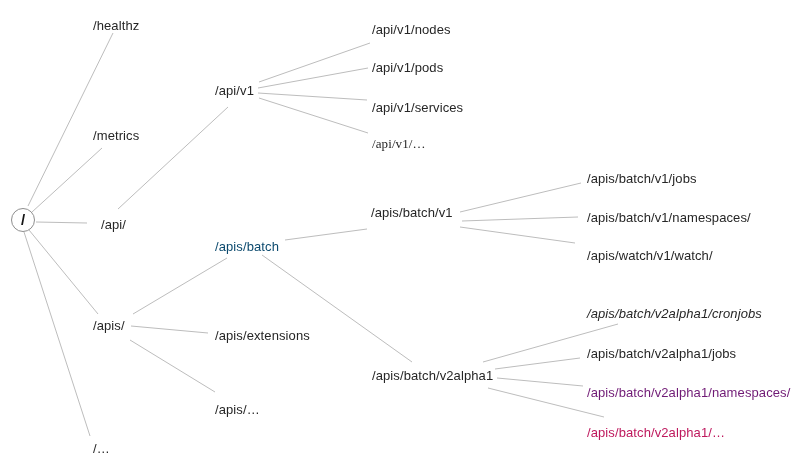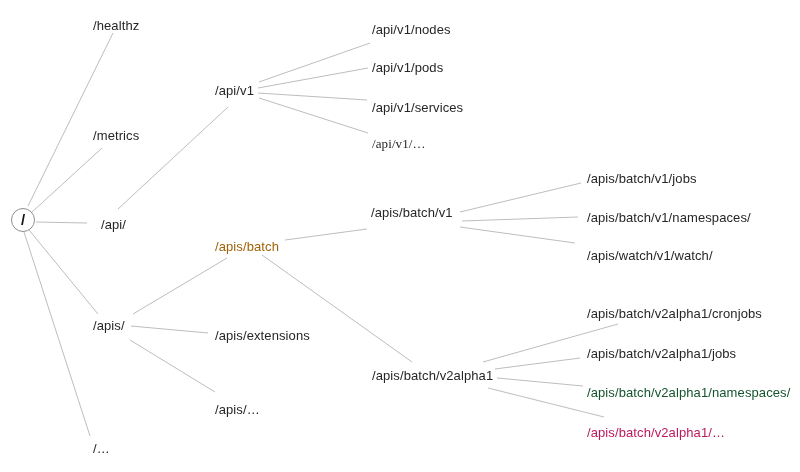--- a/index.html
+++ b/index.html
@@ -78,33 +78,33 @@
       <line x1="497" y1="378" x2="583" y2="386" stroke="#bdbdbd" stroke-width="1"></line>
       <line x1="488" y1="388" x2="604" y2="417" stroke="#bdbdbd" stroke-width="1"></line>
     </svg>
   <div>
       <div class="node-label" style="left: 93px; top: 25px; color: rgb(38, 38, 38);">/healthz</div>
       <div class="node-label" style="left: 93px; top: 135px; color: rgb(38, 38, 38);">/metrics</div>
       <div class="node-label" style="left: 93px; top: 224px; color: rgb(38, 38, 38); margin-left: 8px;">/api/</div>
       <div class="node-label" style="left: 93px; top: 325px; color: rgb(38, 38, 38);">/apis/</div>
       <div class="node-label" style="left: 93px; top: 448px; color: rgb(38, 38, 38);">/…</div>
       <div class="node-label" style="left: 215px; top: 90px; color: rgb(38, 38, 38);">/api/v1</div>
-      <div class="node-label" style="left: 215px; top: 246px; color: #a16207; text-align: right;">/apis/batch</div>
+      <div class="node-label" style="left: 215px; top: 246px; color: #0c4a6e; text-align: right;">/apis/batch</div>
       <div class="node-label" style="left: 215px; top: 335px; color: rgb(38, 38, 38);">/apis/extensions</div>
       <div class="node-label" style="left: 215px; top: 409px; color: rgb(38, 38, 38);">/apis/…</div>
       <div class="node-label" style="left: 372px; top: 29px; color: rgb(38, 38, 38);">/api/v1/nodes</div>
       <div class="node-label" style="left: 372px; top: 67px; color: rgb(38, 38, 38);">/api/v1/pods</div>
       <div class="node-label" style="left: 372px; top: 107px; color: rgb(38, 38, 38);">/api/v1/services</div>
       <div class="node-label" style="left: 372px; top: 143px; color: rgb(38, 38, 38); font-family: Liberation Serif, serif;">/api/v1/…</div>
       <div class="node-label" style="left: 371px; top: 212px; color: rgb(38, 38, 38);">/apis/batch/v1</div>
       <div class="node-label" style="left: 372px; top: 375px; color: rgb(38, 38, 38);">/apis/batch/v2alpha1</div>
       <div class="node-label" style="left: 587px; top: 178px; color: rgb(38, 38, 38);">/apis/batch/v1/jobs</div>
       <div class="node-label" style="left: 587px; top: 217px; color: rgb(38, 38, 38);">/apis/batch/v1/namespaces/</div>
       <div class="node-label" style="left: 587px; top: 255px; color: rgb(38, 38, 38);">/apis/watch/v1/watch/</div>
-      <div class="node-label" style="left: 587px; top: 313px; color: rgb(38, 38, 38);">/apis/batch/v2alpha1/cronjobs</div>
+      <div class="node-label" style="left: 587px; top: 313px; color: rgb(38, 38, 38); font-style: italic;">/apis/batch/v2alpha1/cronjobs</div>
       <div class="node-label" style="left: 587px; top: 353px; color: rgb(38, 38, 38);">/apis/batch/v2alpha1/jobs</div>
-      <div class="node-label" style="left: 587px; top: 392px; color: #14532d;">/apis/batch/v2alpha1/namespaces/</div>
+      <div class="node-label" style="left: 587px; top: 392px; color: #701a75;">/apis/batch/v2alpha1/namespaces/</div>
       <div class="node-label" style="left: 587px; top: 432px; color: #be185d;">/apis/batch/v2alpha1/…</div>
     </div>
   <div class="root-node" style="left: 11px; top: 208px; width: 24px; height: 24px; border-color: rgb(142, 142, 142);">
     <span class="root-slash" style="color: rgb(20, 20, 20);">/</span>
   </div>
 </div>
 
 </body></html>

